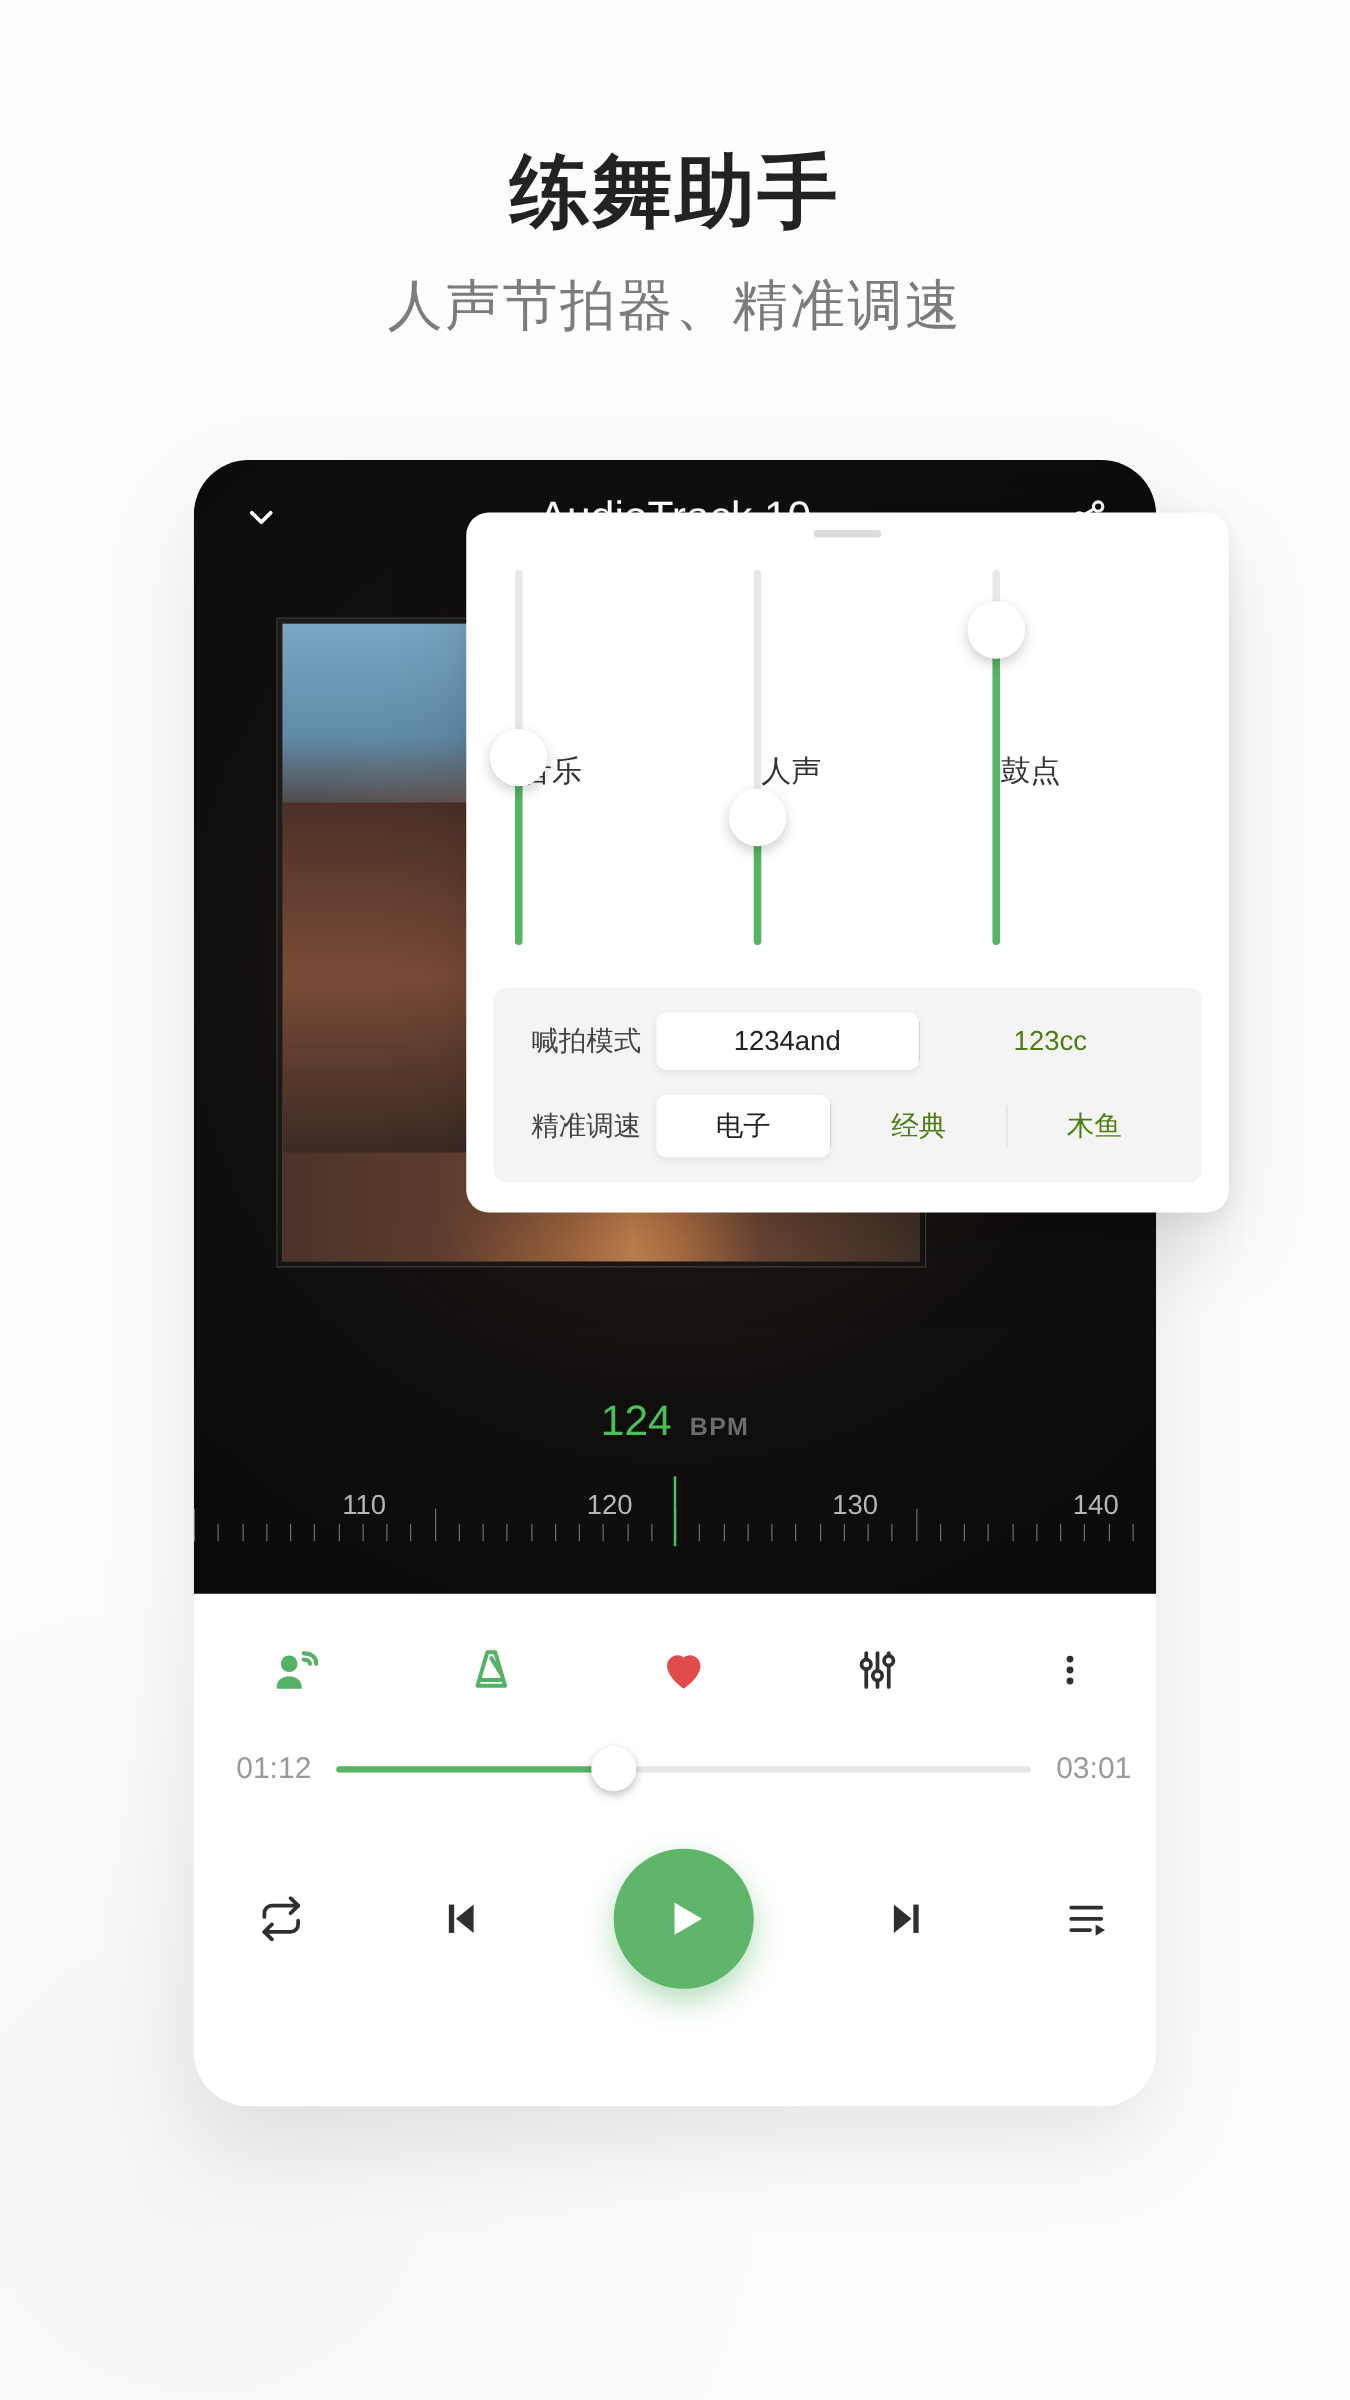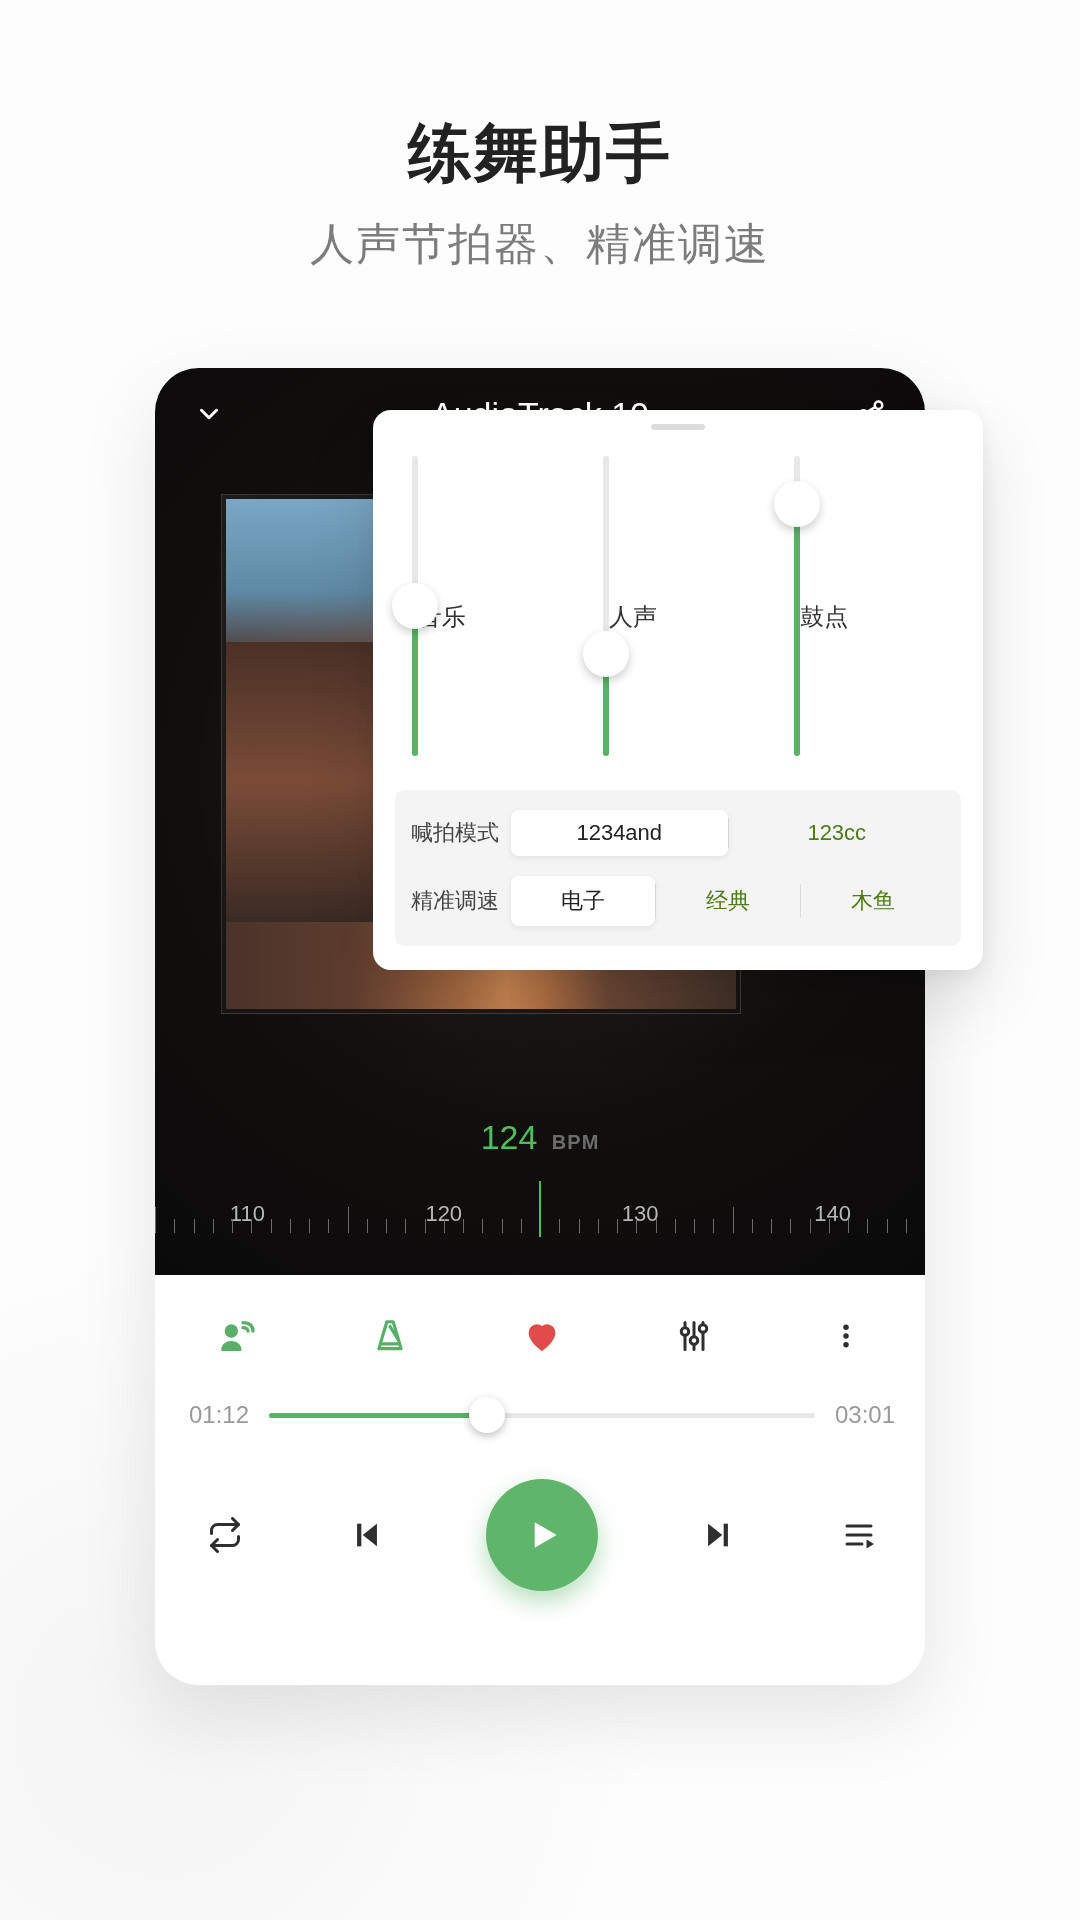--- a/index.html
+++ b/index.html
@@ -102,29 +102,29 @@
     color:#bfbfbf;
   }
   .ruler .ticks{
     position:absolute; left:0; right:0; top:20px; height:46px;
   }
   .ruler .tick{
     position:absolute; bottom:0; width:1px; background:#6a6a6a;
   }
   .ruler .tick.short{ height:14px; }
   .ruler .tick.tall{ height:26px; }
-  .ruler .num{ position:absolute; top:14px; transform:translateX(-50%); font-size:22px; color:#b7b7b7;}
+  .ruler .num{ position:absolute; top:4px; transform:translateX(-50%); font-size:22px; color:#b7b7b7;margin-left:44px;}
   .ruler .needle{
     position:absolute; left:50%; top:14px; width:2px; height:56px; background:#49c05a; transform:translateX(-50%);
   }
 
   
   .controls {
     background:#fff;
-    padding: 30px 30px 94px 34px;   
+    padding: 30px 20px 94px 34px;   
   }
   .row-icons{
     display:flex; justify-content:space-between; align-items:center;
     padding: 8px 26px 0 26px;
   }
   .ico{ width:46px; height:46px; display:flex; align-items:center; justify-content:center; color:#2f2f2f;}
   .ico.green{ color:#55b165; }
   .ico.red{ color:#e24b4b; }
 
   .progress{
@@ -193,20 +193,21 @@
 
   .opt-block{
     background:#f4f4f4;
     margin: 26px 22px 0 22px;
     border-radius:10px;
     padding: 14px 16px;
   }
   .opt-row{
     display:flex; align-items:center; 
     padding:6px 0;
+    margin-left:14px;
   }
   .opt-row + .opt-row{ margin-top:8px; }
   .opt-label{ font-size:22px; color:#444; width:100px; }
   .seg{
     flex:1; display:flex; gap:0; align-items:stretch;
   }
   .seg .opt{
     flex:1; text-align:center; font-size:22px; color:#4d7c0f;
     padding:10px 0; border-radius:8px;
     position:relative;

